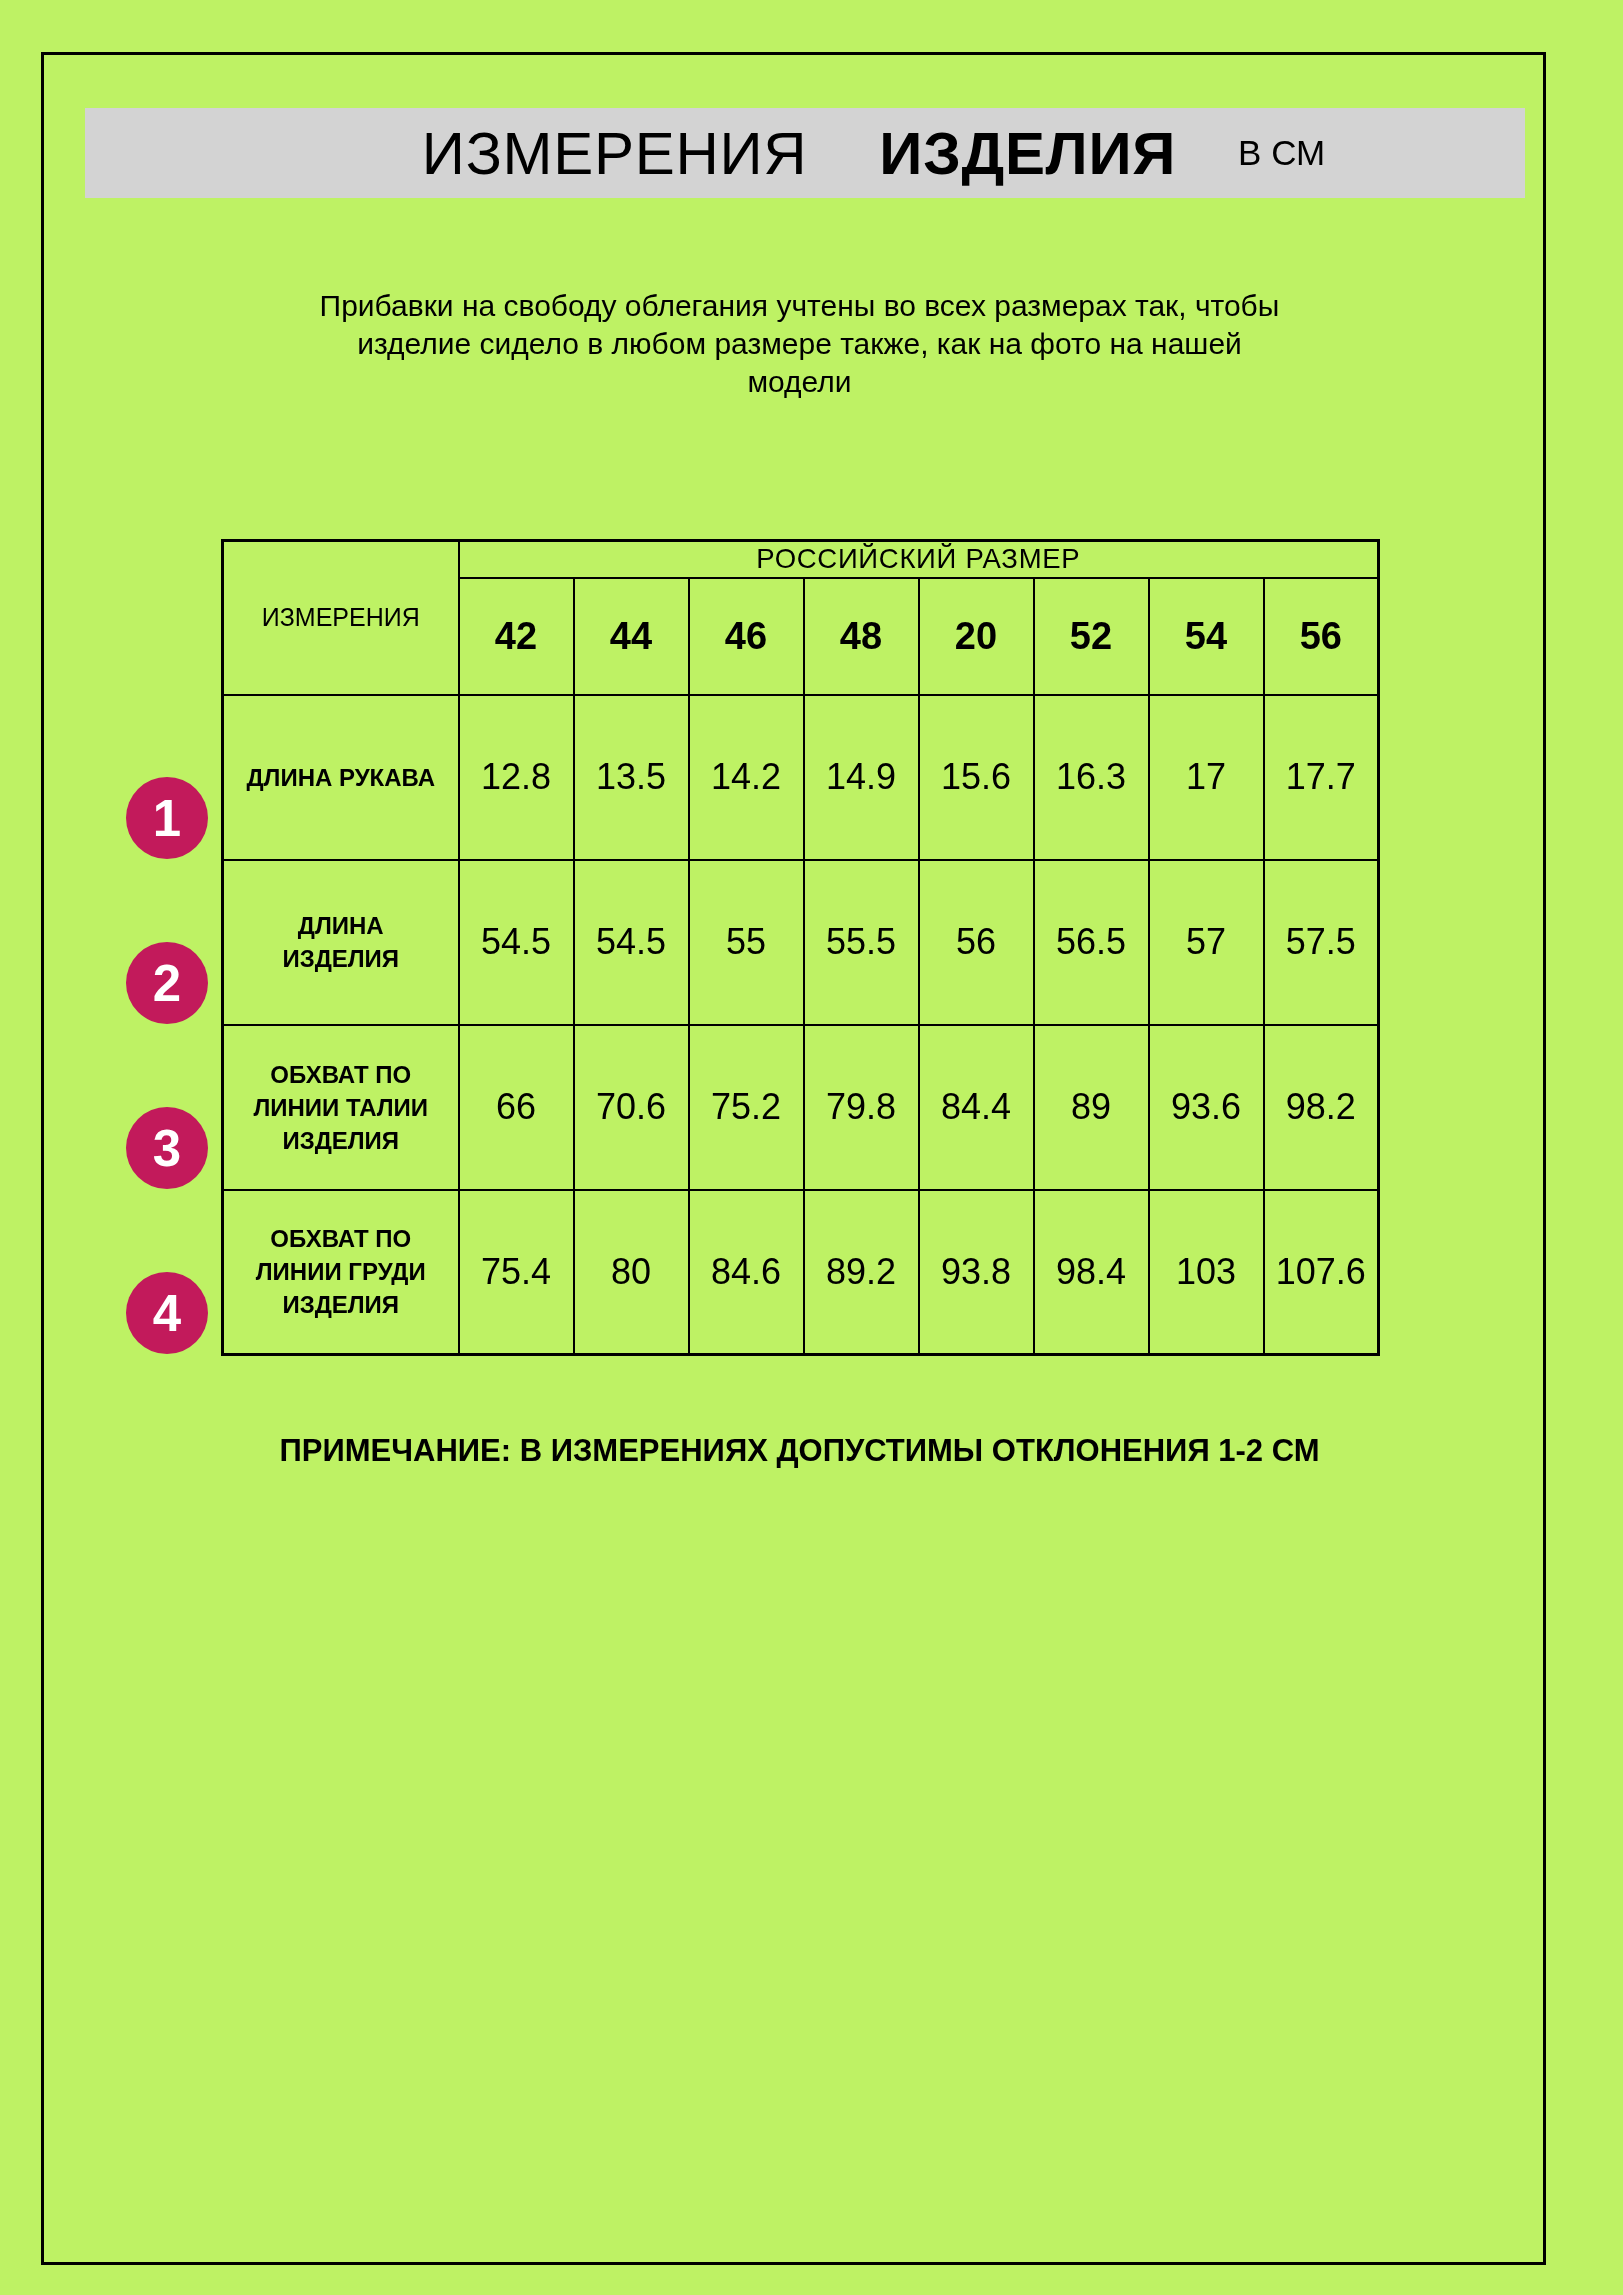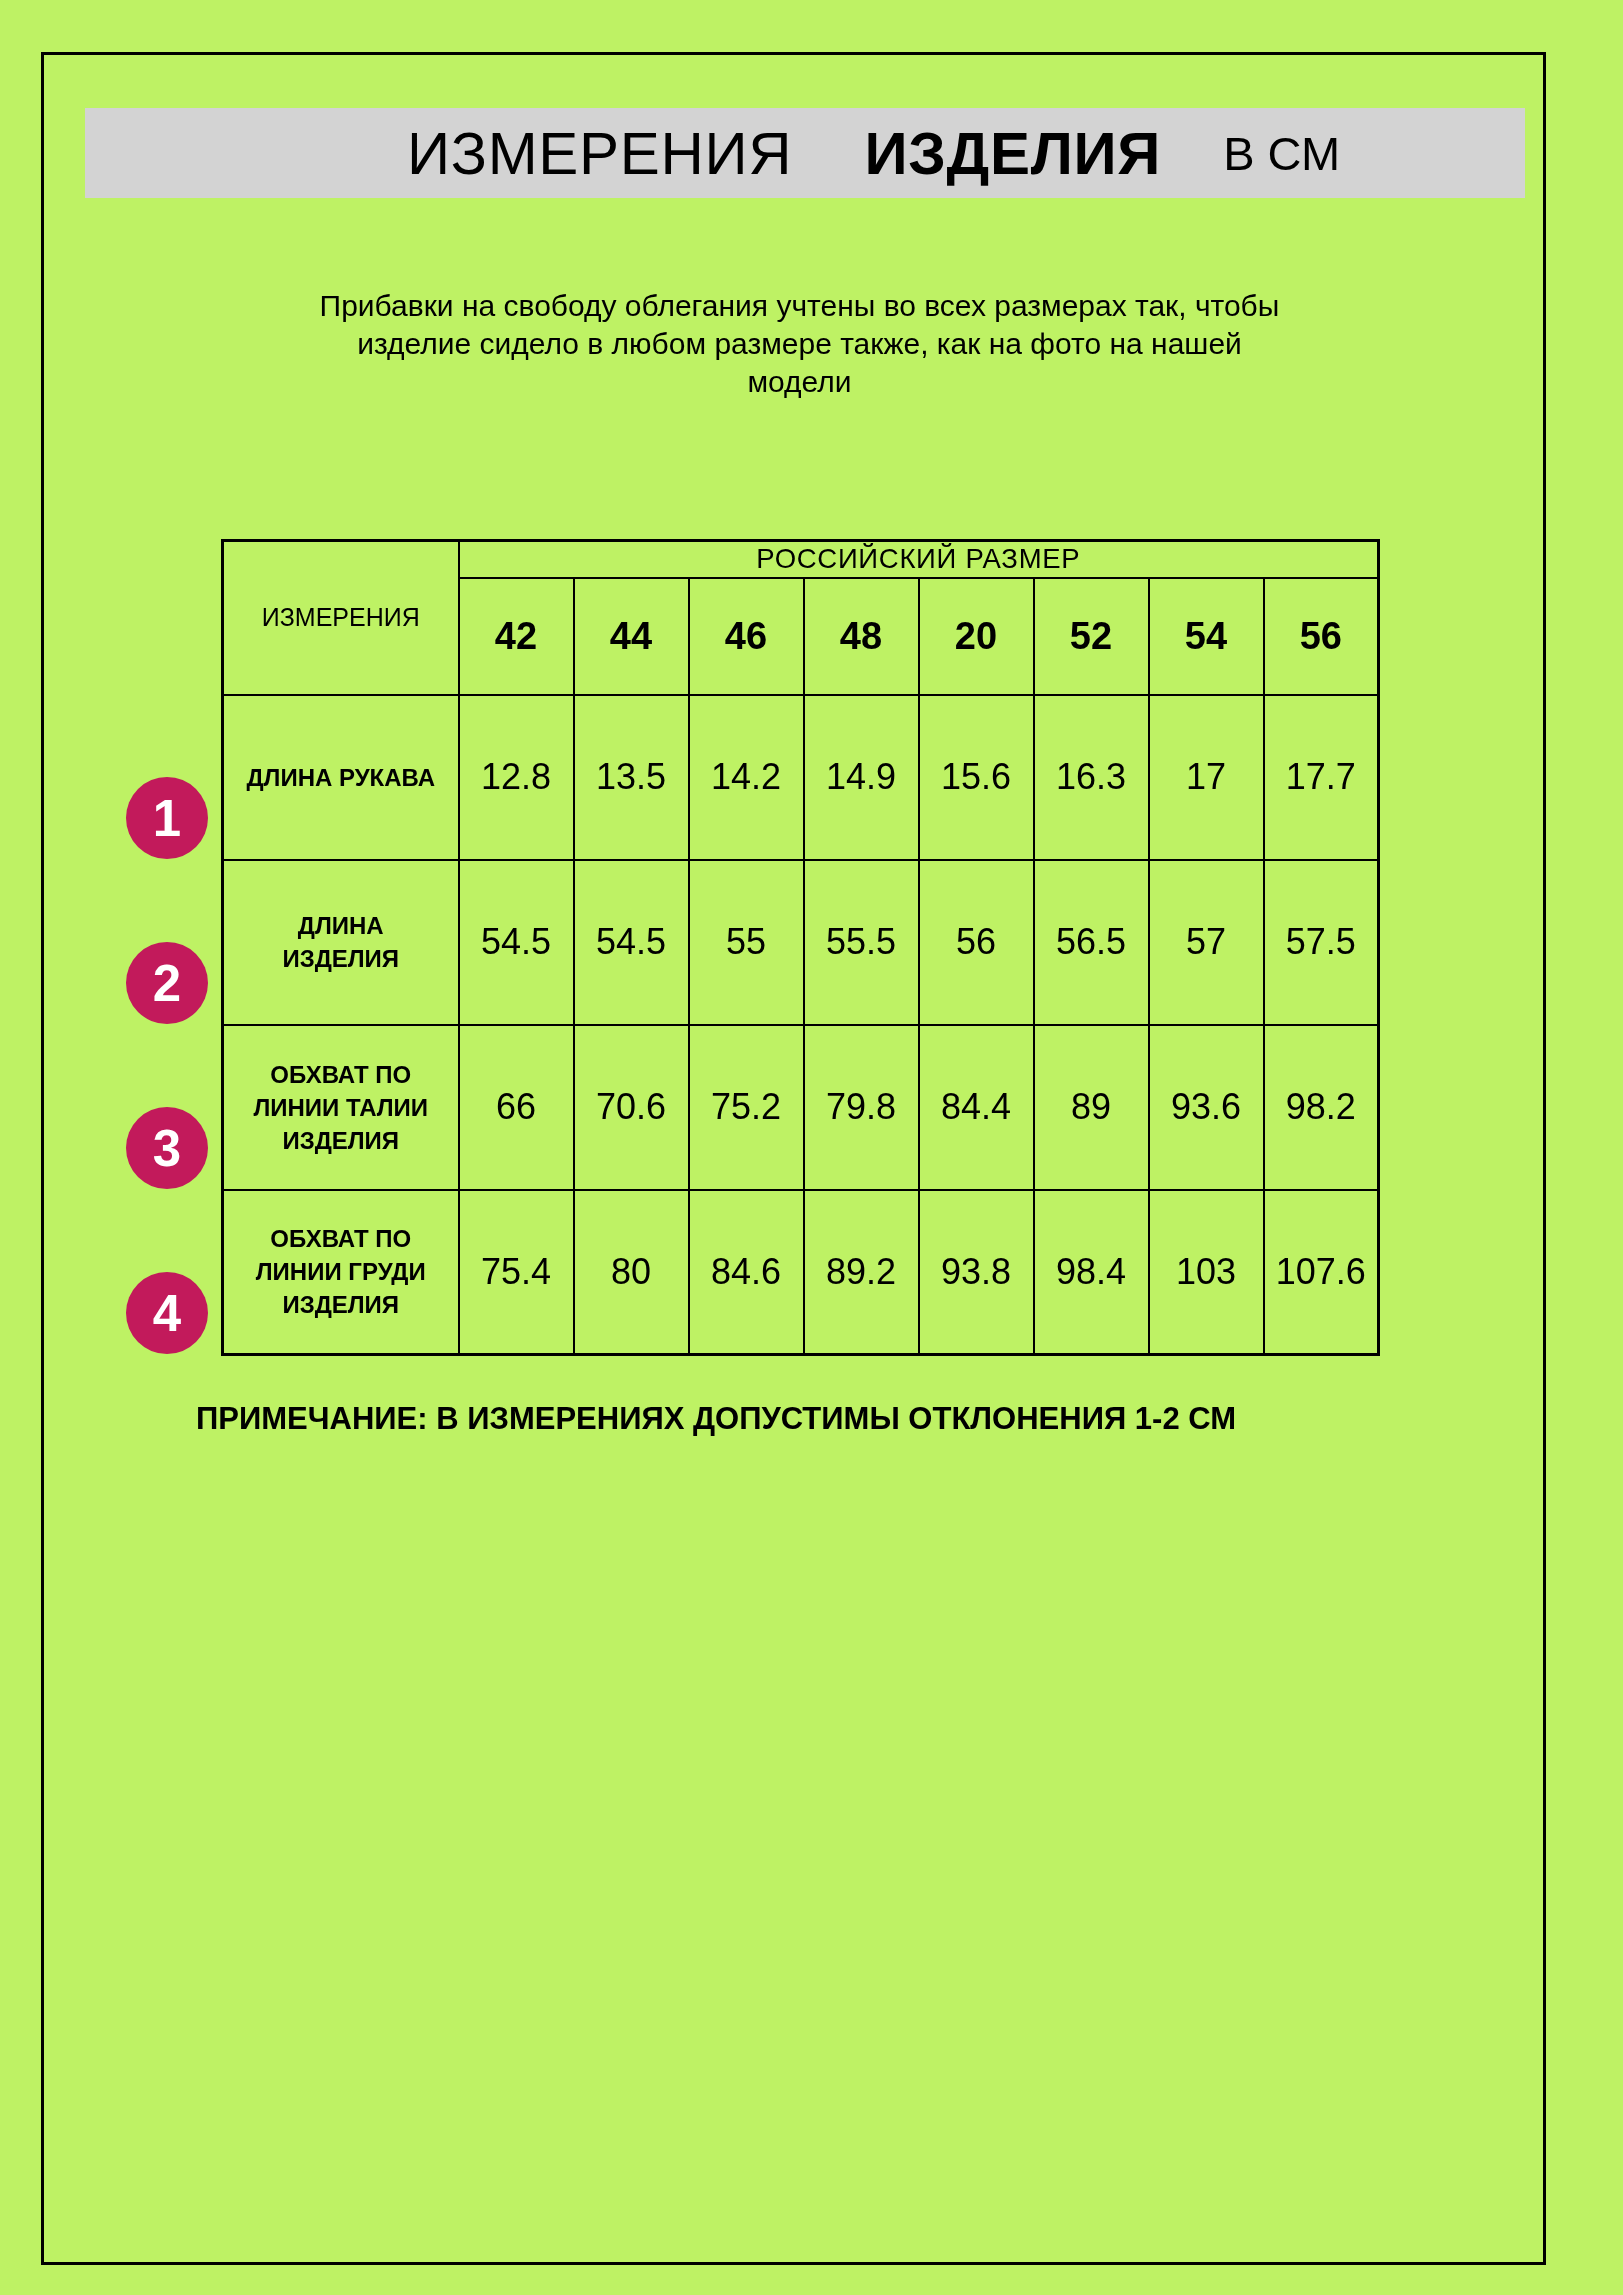--- a/index.html
+++ b/index.html
@@ -34,21 +34,21 @@
     background: #d3d3d3;
     display: flex;
     align-items: center;
     justify-content: center;
     padding-left: 137px;
     box-sizing: border-box;
     white-space: nowrap;
   }
   .banner-title        { font-size: 60px; font-weight: 400; letter-spacing: 0.7px; }
   .banner-title-bold   { font-size: 60px; font-weight: 700; margin-left: 72px; letter-spacing: 0.7px; }
-  .banner-unit         { font-size: 47px; font-weight: 400; margin-left: 62px; }
+  .banner-unit         { font-size: 35px; font-weight: 400; margin-left: 62px; }
 
   .article-code {
     position: absolute;
     left: 196px;
     top: 230px;
     width: 1207px;
     text-align: center;
     font-size: 41px;
     font-weight: 400;
   }
@@ -112,22 +112,23 @@
     font-weight: 700;
   }
   .badge-1 { top: 777px; }
   .badge-2 { top: 942px; }
   .badge-3 { top: 1107px; }
   .badge-4 { top: 1272px; }
 
   .note {
     position: absolute;
     left: 196px;
-    top: 1401px;
+    top: 1433px;
     width: 1207px;
+    text-align: center;
     font-size: 31px;
     font-weight: 700;
   }
 </style>
 </head>
 <body>
 
 <div class="page">
   <div class="page-border"></div>
 

